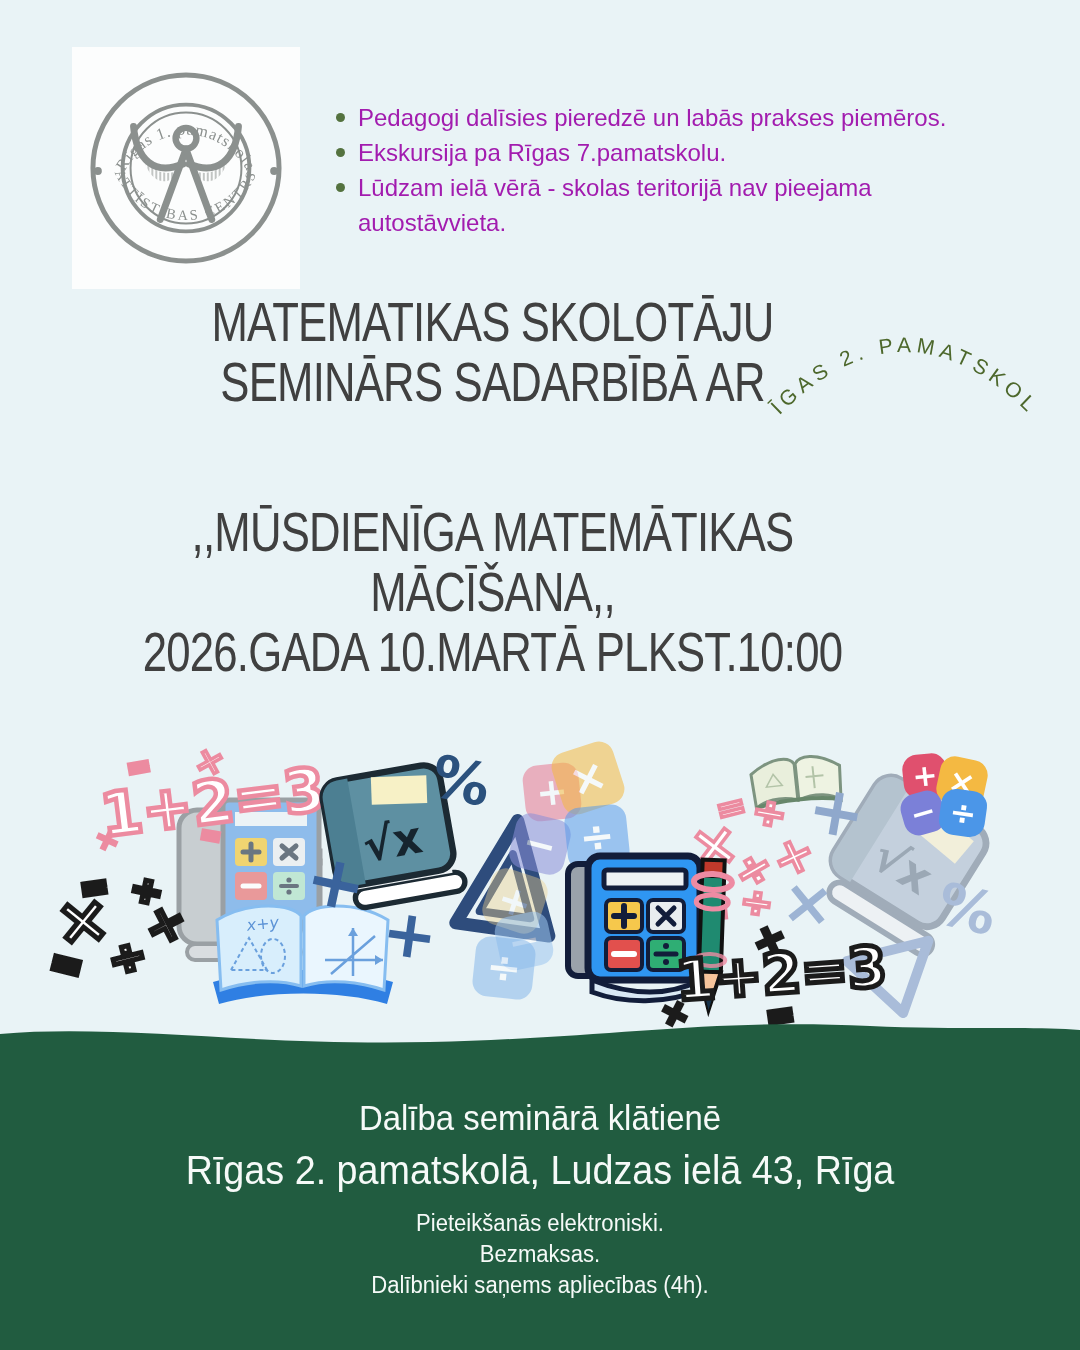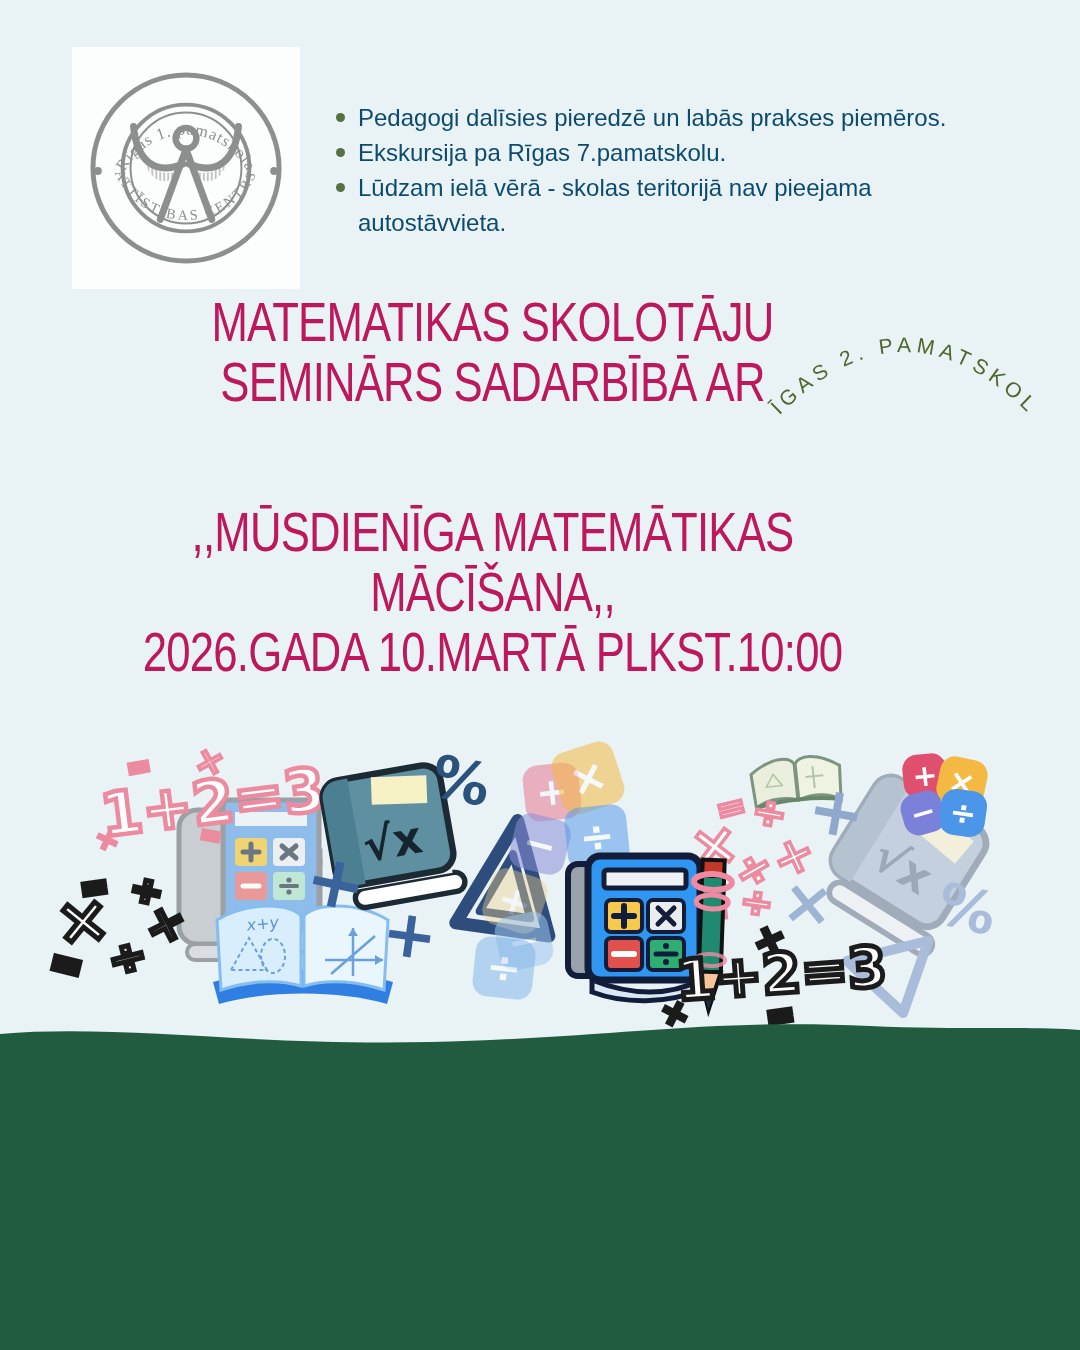--- a/index.html
+++ b/index.html
@@ -8,26 +8,26 @@
     background:#e9f3f6; overflow:hidden;
     font-family:"Liberation Sans", sans-serif;
   }
   
   .logo-box {
     position:absolute; left:72px; top:47px; width:228px; height:242px;
     background:#fcfdfd; display:flex; align-items:center; justify-content:center;
   }
   
   .bullets { position:absolute; left:336px; top:100px; width:680px; margin:0; padding:0; list-style:none; }
-  .bullets li { display:flex; gap:13px; font-size:24px; line-height:35px; color:#0c4a6e; }
+  .bullets li { display:flex; gap:13px; font-size:24px; line-height:35px; color:#a21caf; }
   .bullets .dot { width:9px; height:9px; border-radius:50%; background:#54723f; margin-top:13px; flex:none; }
   
   .title-block, .subtitle-block {
     position:absolute; left:0; width:985px; text-align:center;
-    color:#be185d; font-size:56px; line-height:1.07; letter-spacing:-1px;
+    color:#404040; font-size:56px; line-height:1.07; letter-spacing:-1px;
   }
   .title-block { top:292px; }
   .subtitle-block { top:502px; }
   .condensed { transform:scaleX(0.78); }
   .arc-title { position:absolute; left:765px; top:322px; width:280px; height:115px; overflow:visible; }
   
   .band-svg { position:absolute; left:0; top:1000px; width:1080px; height:350px; }
   .footer { position:absolute; left:0; top:1098px; width:1080px; text-align:center; color:#f6faf8; }
   .footer .f1 { font-size:35px; transform:scaleX(0.94); margin-bottom:9px; }
   .footer .f2 { font-size:41px; transform:scaleX(0.92); margin-bottom:14px; }
@@ -276,14 +276,21 @@
     <span class="op outline-black" style="left:756px;top:192px;font-size:34px;transform:rotate(20deg)">×</span>
     <span class="op outline-black" style="left:676px;top:216px;font-size:56px;transform:rotate(-4deg)">1+2=3</span>
     <span class="op outline-black" style="left:662px;top:268px;font-size:30px;transform:rotate(-18deg)">×</span>
     <span class="op outline-black" style="left:766px;top:268px;font-size:34px;transform:rotate(-8deg)">=</span>
   </div>
 
   <svg class="band-svg" viewBox="0 0 1080 350" preserveAspectRatio="none">
     <path d="M0,34 C120,24 250,46 430,42 C610,38 710,18 870,26 C960,30 1030,26 1080,30 L1080,350 L0,350 Z" fill="#215c40"></path>
   </svg>
 
+  <div class="footer">
+    <div class="f1">Dalība seminārā klātienē</div>
+    <div class="f2">Rīgas 2. pamatskolā, Ludzas ielā 43, Rīga</div>
+    <div class="fs">Pieteikšanās elektroniski.</div>
+    <div class="fs">Bezmaksas.</div>
+    <div class="fs">Dalībnieki saņems apliecības (4h).</div>
+  </div>
 
 </div>
 
 </body></html>

